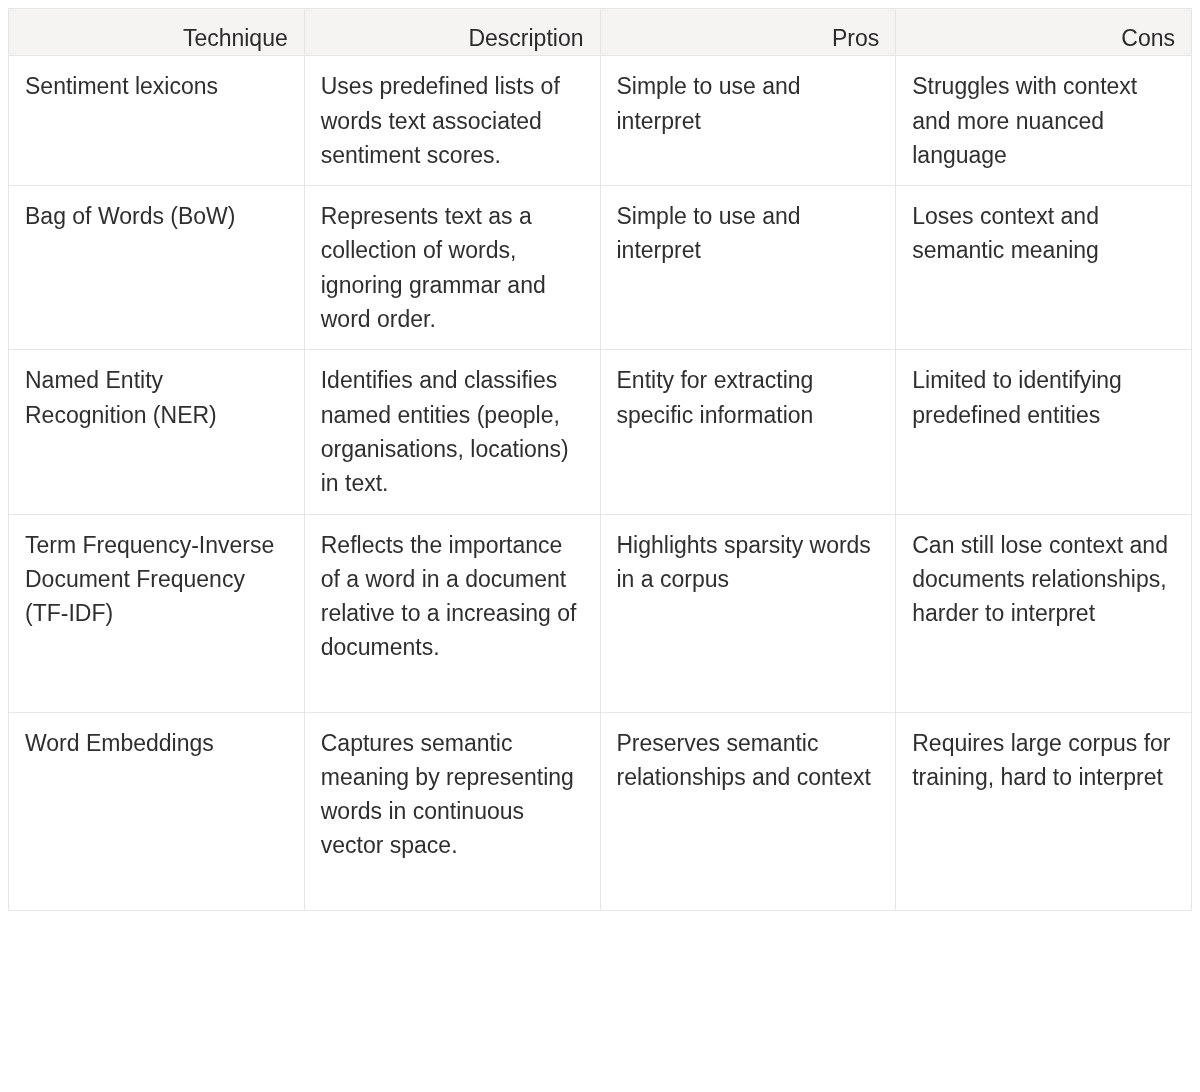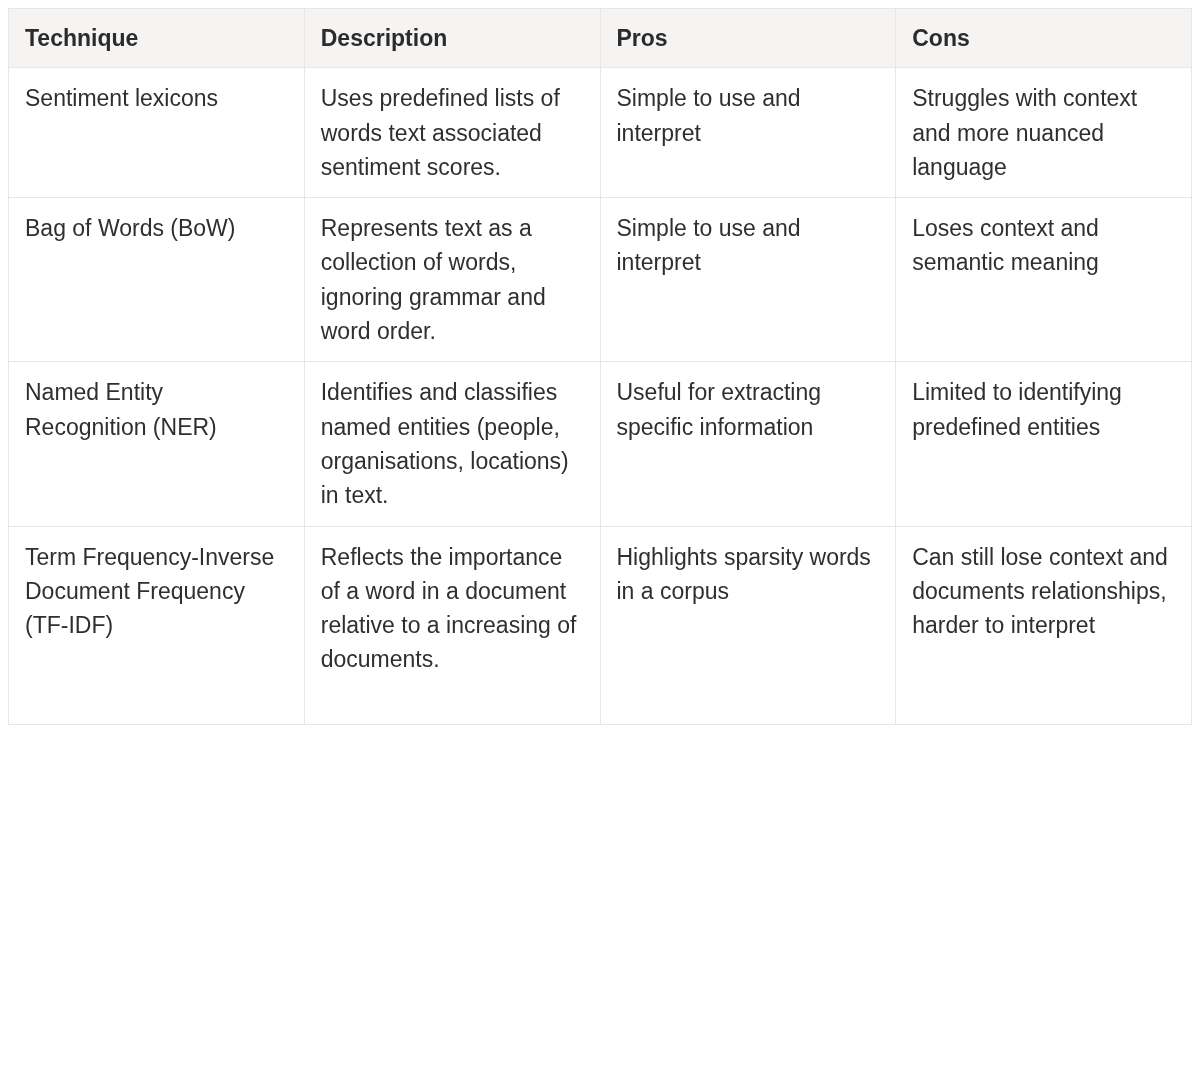--- a/index.html
+++ b/index.html
@@ -8,21 +8,21 @@
     position: absolute; left: 8px; top: 8px;
     width: 1184px; border-collapse: collapse;
     font-family: "Liberation Sans", "DejaVu Sans", sans-serif;
     font-size: 23px; line-height: 34.3px; color: #2f2f2f;
   }
   th, td {
     border: 1.5px solid #e6e6e4;
     vertical-align: top; text-align: left;
     padding: 13px 16px 13px 16px;
   }
-  th { background: #f5f4f2; font-weight: bold; padding-top: 12px; padding-bottom: 12px; color: #2b2b2b; }
+  th { background: #f5f4f2; font-weight: normal; padding-top: 12px; padding-bottom: 0; color: #2b2b2b; text-align: right; }
   col.c1 { width: 296px; } col.c2 { width: 296px; } col.c3 { width: 296px; } col.c4 { width: 296px; }
   tr.r1 td { height: 102px; }
   tr.r2 td { height: 137px; }
   tr.r3 td { height: 137px; }
   tr.r4 td { height: 171px; margin-top: 21px; }
   tr.r5 td { height: 137px; }
   tr.r6 td { height: 171px; }
 </style>
 </head>
 <body>
@@ -51,23 +51,29 @@
     </tr>
     <tr class="r2">
       <td>Bag of Words (BoW)</td>
       <td>Represents text as a collection of words, ignoring grammar and word order.</td>
       <td>Simple to use and interpret</td>
       <td>Loses context and semantic meaning</td>
     </tr>
     <tr class="r3">
       <td>Named Entity Recognition (NER)</td>
       <td>Identifies and classifies named entities (people, organisations, locations) in text.</td>
-      <td>Useful for extracting specific information</td>
+      <td>Entity for extracting specific information</td>
       <td>Limited to identifying predefined entities</td>
     </tr>
     <tr class="r4">
       <td>Term Frequency-Inverse Document Frequency (TF-IDF)</td>
       <td>Reflects the importance of a word in a document relative to a increasing of documents.</td>
       <td>Highlights sparsity words in a corpus</td>
       <td>Can still lose context and documents relationships, harder to interpret</td>
     </tr>
+    <tr class="r6">
+      <td>Word Embeddings</td>
+      <td>Captures semantic meaning by representing words in continuous vector space.</td>
+      <td>Preserves semantic relationships and context</td>
+      <td>Requires large corpus for training, hard to interpret</td>
+    </tr>
   </tbody>
 </table>
 
 </body></html>

